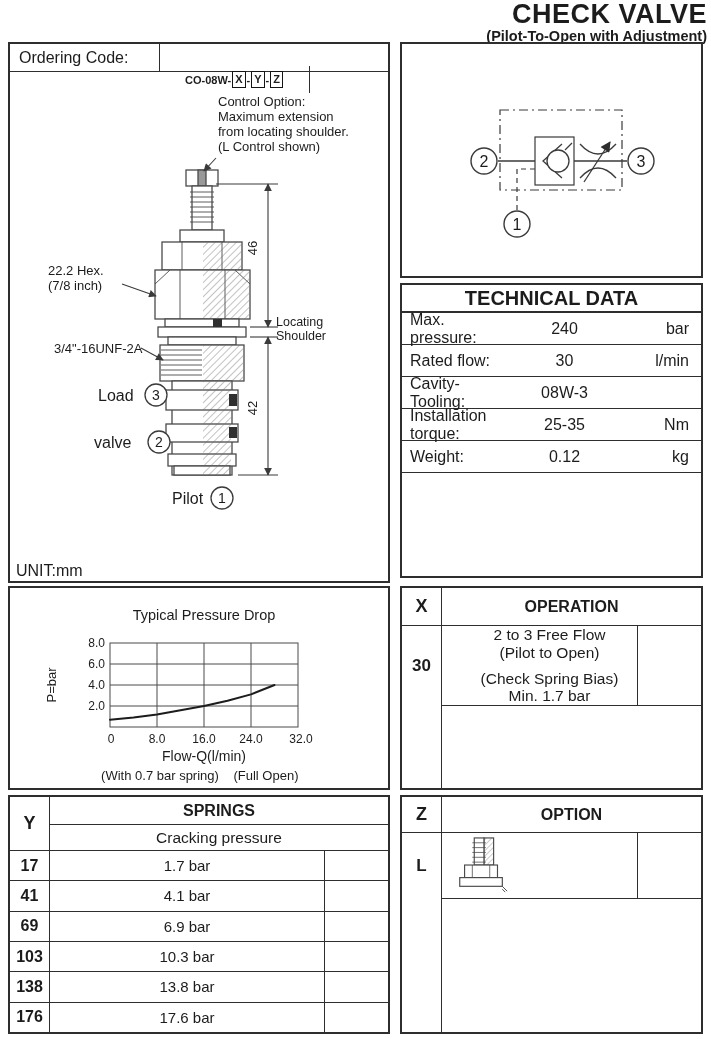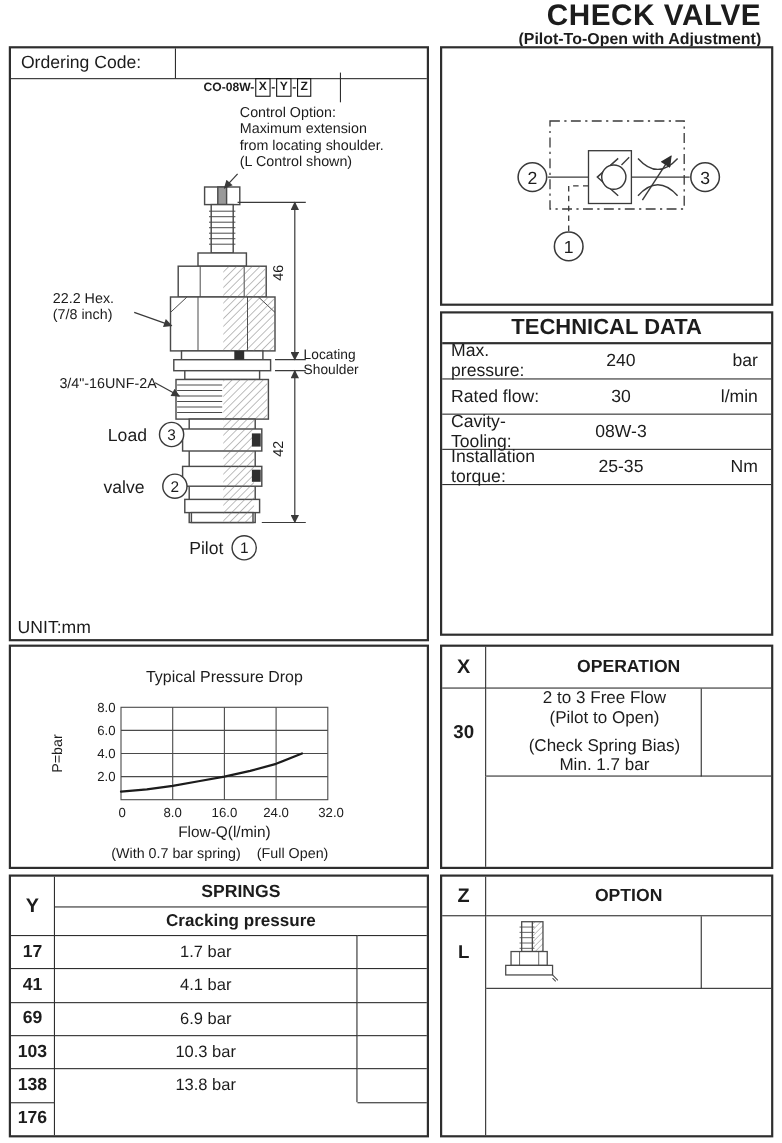--- a/index.html
+++ b/index.html
@@ -3,21 +3,21 @@
 <meta charset="utf-8">
 <style>
   html,body{margin:0;padding:0;}
   body{
     width:711px;height:1039px;position:relative;background:#ffffff;
     font-family:"Liberation Sans",sans-serif;color:#1c1c1c;
     -webkit-font-smoothing:antialiased;
   }
   .box{position:absolute;border:2px solid #2e2e2e;background:#fff;box-sizing:border-box;}
   
-  .title-block{position:absolute;top:0;right:19px;text-align:right;line-height:1.05;}
+  .title-block{position:absolute;top:0;right:4px;text-align:right;line-height:1.05;}
   .title-block .t1{font-size:27px;font-weight:800;letter-spacing:.5px;}
   .title-block .t2{font-size:14.5px;font-weight:700;margin-top:1px;}
   
   .ordering-row{display:flex;height:27px;border-bottom:1.6px solid #2e2e2e;align-items:center;}
   .ordering-row .oc-label{width:150px;border-right:1.6px solid #2e2e2e;height:100%;
      display:flex;align-items:center;padding-left:9px;box-sizing:border-box;font-size:16px;}
   .ordering-row .oc-code{width:150px;border-right:1.6px solid #2e2e2e;height:100%;
      display:flex;align-items:center;justify-content:center;font-size:11px;font-weight:700;box-sizing:border-box;margin-top:44px;}
   .boxed{display:inline-block;border:1.6px solid #141414;padding:0 2px;margin:0 1px;line-height:15px;font-weight:700;}
   
@@ -208,20 +208,25 @@
   <div class="trow">
     <span class="tl">Cavity-Tooling:</span>
     <span class="tv">08W-3</span>
     <span class="tu"></span>
   </div>
   <div class="trow">
     <span class="tl">Installation torque:</span>
     <span class="tv">25-35</span>
     <span class="tu">Nm</span>
   </div>
+  <div class="trow">
+    <span class="tl">Weight:</span>
+    <span class="tv">0.12</span>
+    <span class="tu">kg</span>
+  </div>
 </div>
 
 <div class="box" style="left:8px;top:586px;width:382px;height:204px;">
   <svg width="378" height="200" viewBox="0 0 378 200">
     <text x="194" y="32" font-size="14.5" text-anchor="middle" fill="#1c1c1c">Typical Pressure Drop</text>
 
     <g stroke="#4a4a4a" stroke-width="1" fill="none">
       <rect x="100" y="55" width="188" height="84"></rect>
       <line x1="147" y1="55" x2="147" y2="139"></line>
       <line x1="194" y1="55" x2="194" y2="139"></line>
@@ -266,21 +271,21 @@
     </div>
   </div>
   <div class="cell bb" style="grid-row:2;grid-column:3;"></div>
   <div class="cell br" style="grid-row:3;grid-column:1;"></div>
   <div class="cell" style="grid-row:3;grid-column:2/4;"></div>
 </div>
 
 <div class="gtab springs">
   <div class="cell colhdr br" style="grid-row:1/3;grid-column:1;">Y</div>
   <div class="cell hdr bb" style="grid-row:1;grid-column:2/4;">SPRINGS</div>
-  <div class="cell val" style="grid-row:2;grid-column:2/4;font-size:15.5px;font-weight:bold;">Cracking pressure</div>
+  <div class="cell val" style="grid-row:2;grid-column:2/4;font-size:15.5px;">Cracking pressure</div>
 
   <div class="cell code br bt" style="grid-row:3;grid-column:1;">17</div>
   <div class="cell val br bt" style="grid-row:3;grid-column:2;">1.7 bar</div>
   <div class="cell bt" style="grid-row:3;grid-column:3;"></div>
 
   <div class="cell code br bt" style="grid-row:4;grid-column:1;">41</div>
   <div class="cell val br bt" style="grid-row:4;grid-column:2;">4.1 bar</div>
   <div class="cell bt" style="grid-row:4;grid-column:3;"></div>
 
   <div class="cell code br bt" style="grid-row:5;grid-column:1;">69</div>
@@ -289,20 +294,21 @@
 
   <div class="cell code br bt" style="grid-row:6;grid-column:1;">103</div>
   <div class="cell val br bt" style="grid-row:6;grid-column:2;">10.3 bar</div>
   <div class="cell bt" style="grid-row:6;grid-column:3;"></div>
 
   <div class="cell code br bt" style="grid-row:7;grid-column:1;">138</div>
   <div class="cell val br bt" style="grid-row:7;grid-column:2;">13.8 bar</div>
   <div class="cell bt" style="grid-row:7;grid-column:3;"></div>
 
   <div class="cell code br bt" style="grid-row:8;grid-column:1;">176</div>
+  <div class="cell val br bt" style="grid-row:8;grid-column:2;">17.6 bar</div>
   <div class="cell bt" style="grid-row:8;grid-column:3;"></div>
 </div>
 
 <div class="gtab zoptab">
   <div class="cell colhdr br bb" style="grid-row:1;grid-column:1;">Z</div>
   <div class="cell hdr bb" style="grid-row:1;grid-column:2/4;">OPTION</div>
   <div class="cell code br" style="grid-row:2;grid-column:1;font-size:17px;">L</div>
   <div class="cell br bb" style="grid-row:2;grid-column:2;">
     <div class="l-content">
       <svg width="56" height="60" viewBox="0 0 56 62">

